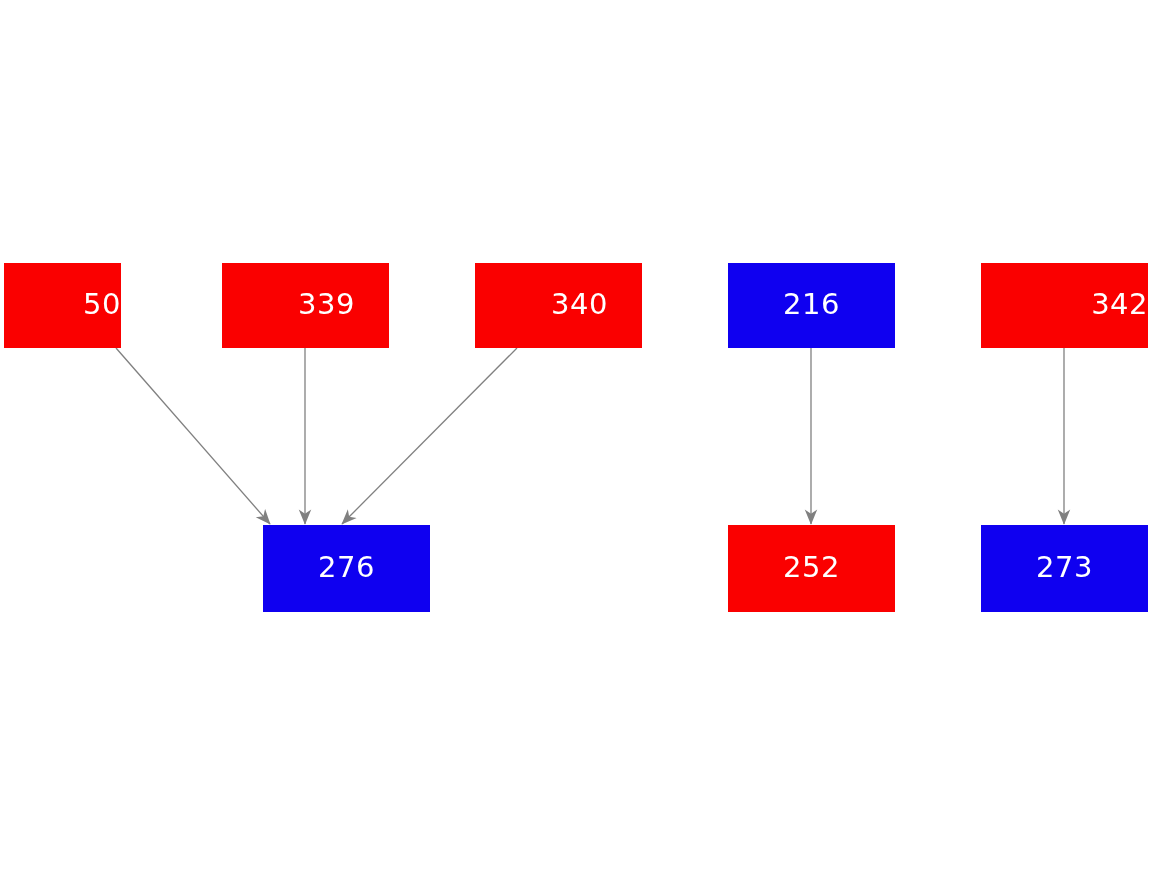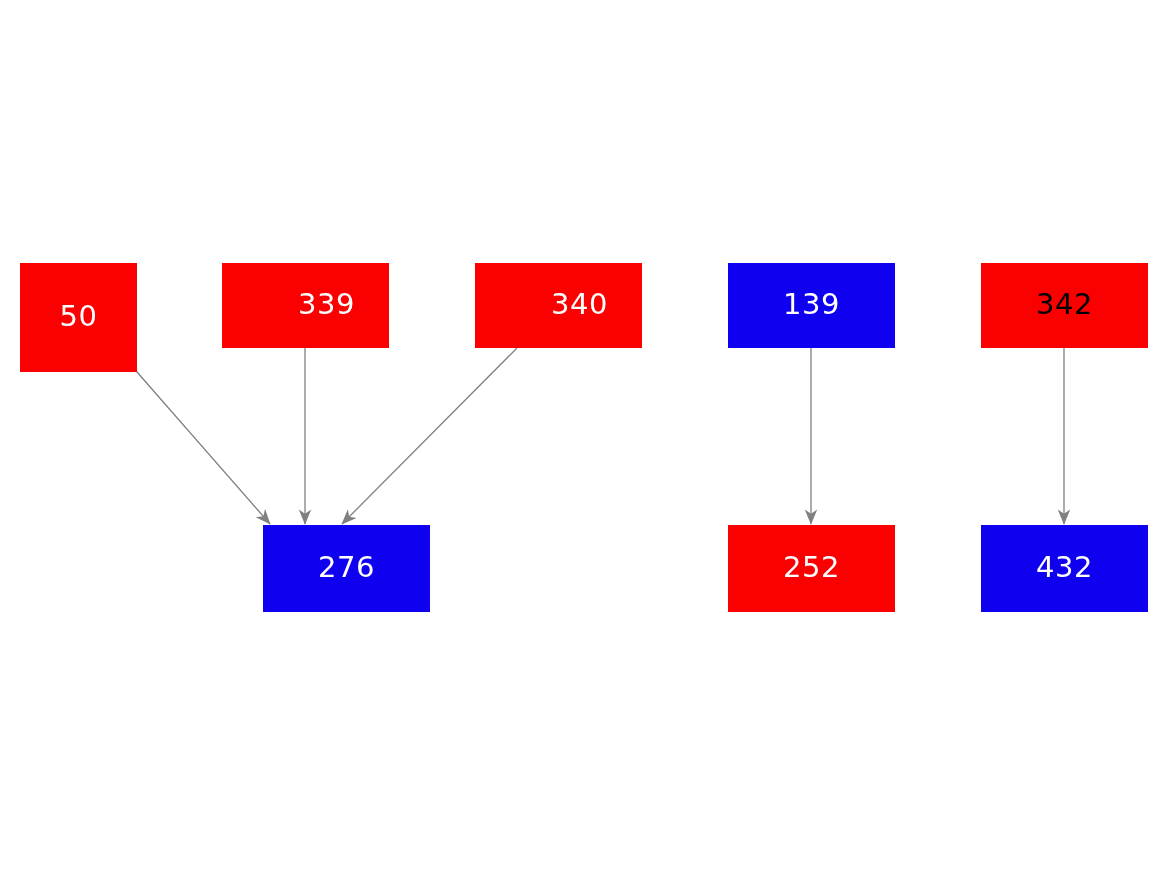--- a/index.html
+++ b/index.html
@@ -60,39 +60,39 @@
     <g id="edges-group">
         <line x1="116" y1="348" x2="270" y2="524" stroke="#808080" stroke-width="1.3" marker-end="url(#arrowhead)"></line>
         <line x1="305" y1="348" x2="305" y2="524" stroke="#808080" stroke-width="1.3" marker-end="url(#arrowhead)"></line>
         <line x1="517" y1="348" x2="342" y2="524" stroke="#808080" stroke-width="1.3" marker-end="url(#arrowhead)"></line>
         <line x1="811" y1="348" x2="811" y2="524" stroke="#808080" stroke-width="1.3" marker-end="url(#arrowhead)"></line>
         <line x1="1064" y1="348" x2="1064" y2="524" stroke="#808080" stroke-width="1.3" marker-end="url(#arrowhead)"></line>
       </g>
   </svg>
 
   <div id="nodes-group">
-      <div class="node" style="left: 20px; top: 263px; width: 117px; height: 109px; background: rgb(250, 0, 0); color: rgb(255, 255, 255);">
+      <div class="node" style="left: 4px; top: 263px; width: 117px; height: 85px; background: rgb(250, 0, 0); color: rgb(255, 255, 255); justify-content: flex-end;">
         <span class="node-label">50</span>
       </div>
       <div class="node" style="left: 222px; top: 263px; width: 167px; height: 85px; background: rgb(250, 0, 0); color: rgb(255, 255, 255); padding-left: 42px;">
         <span class="node-label">339</span>
       </div>
       <div class="node" style="left: 475px; top: 263px; width: 167px; height: 85px; background: rgb(250, 0, 0); color: rgb(255, 255, 255); padding-left: 42px;">
         <span class="node-label">340</span>
       </div>
       <div class="node" style="left: 728px; top: 263px; width: 167px; height: 85px; background: rgb(15, 0, 240); color: rgb(255, 255, 255);">
-        <span class="node-label">139</span>
+        <span class="node-label">216</span>
       </div>
-      <div class="node" style="left: 981px; top: 263px; width: 167px; height: 85px; background: rgb(250, 0, 0); color: #000000;">
+      <div class="node" style="left: 981px; top: 263px; width: 167px; height: 85px; background: rgb(250, 0, 0); color: #ffffff; justify-content: flex-end;">
         <span class="node-label">342</span>
       </div>
       <div class="node" style="left: 222px; top: 525px; width: 167px; height: 87px; background: rgb(15, 0, 240); color: rgb(255, 255, 255); margin-left: 41px;">
         <span class="node-label">276</span>
       </div>
       <div class="node" style="left: 728px; top: 525px; width: 167px; height: 87px; background: rgb(250, 0, 0); color: rgb(255, 255, 255);">
         <span class="node-label">252</span>
       </div>
       <div class="node" style="left: 981px; top: 525px; width: 167px; height: 87px; background: rgb(15, 0, 240); color: rgb(255, 255, 255);">
-        <span class="node-label">432</span>
+        <span class="node-label">273</span>
       </div>
     </div>
 
 </div>
 
 </body></html>

